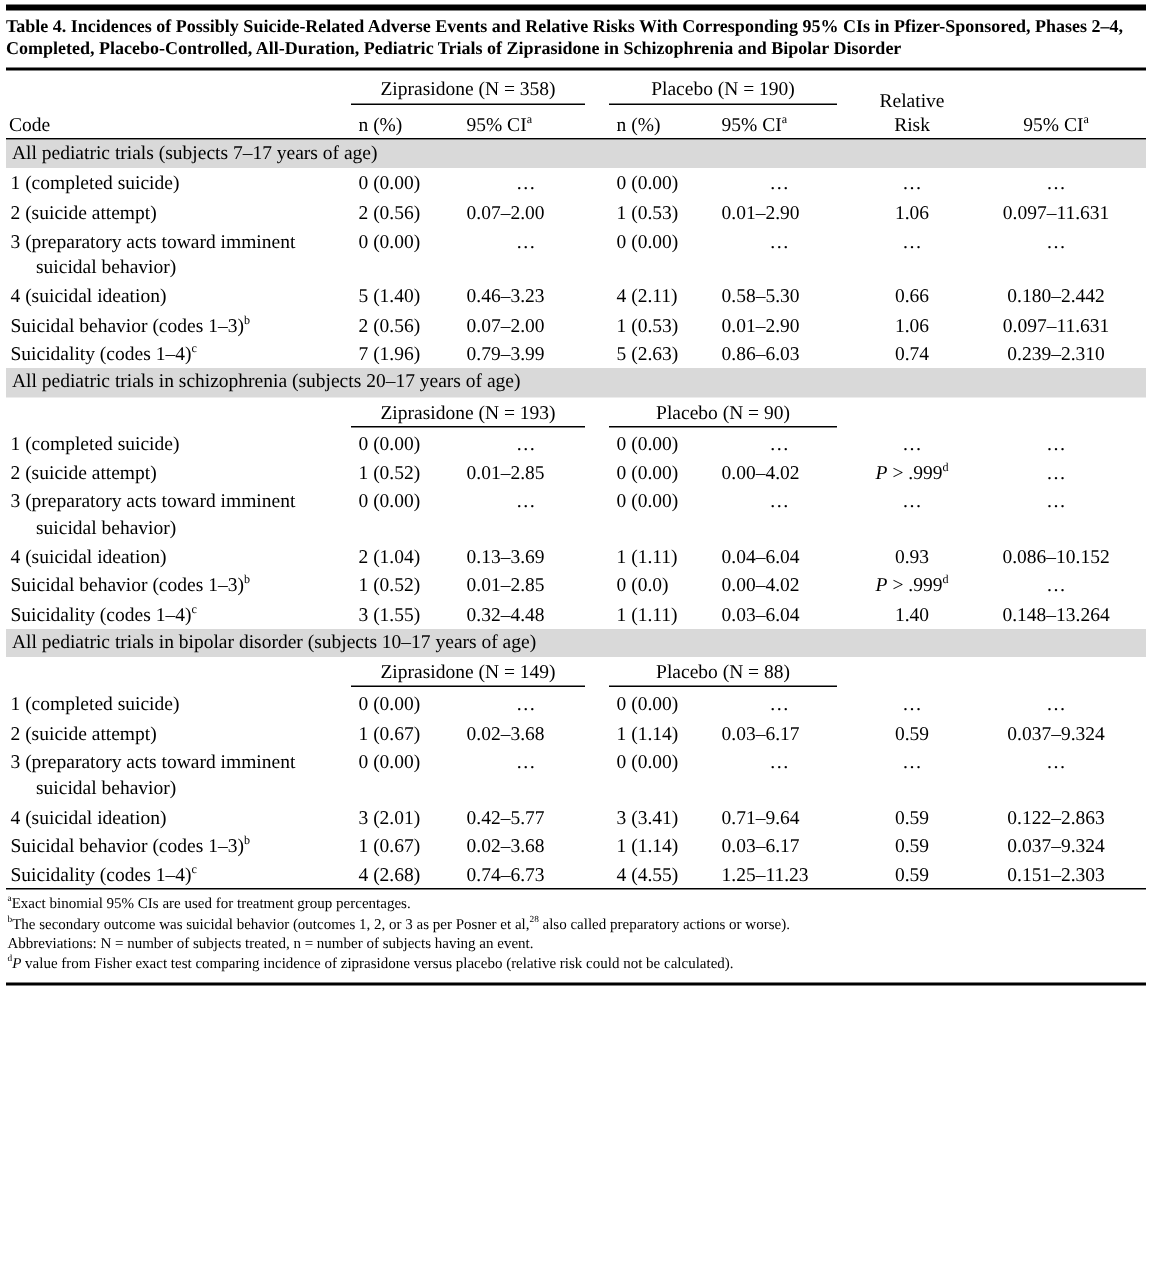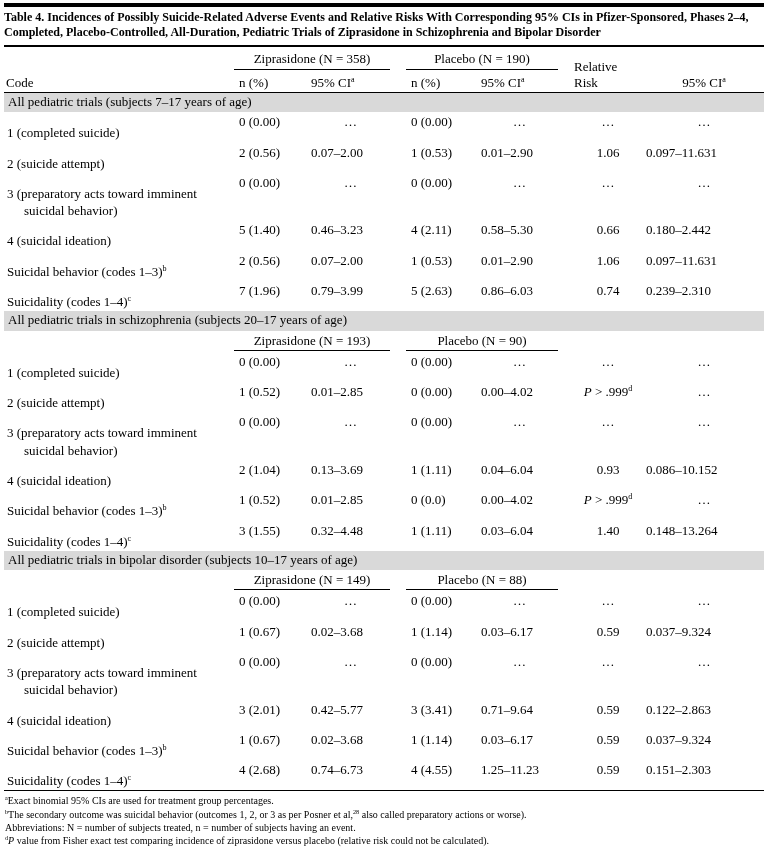--- a/index.html
+++ b/index.html
@@ -40,34 +40,34 @@
   }
   thead th, thead td { vertical-align: bottom; padding-top: 3px; }
   .hb { border-bottom: 1.25px solid #000; }
 
   .grp {
     border-bottom: 1px solid #000;
     text-align: center;
     padding-bottom: 1px;
     margin-right: 12px;
   }
-  .rr-h { text-align: left; }
+  .rr-h { text-align: center; }
   .rr-h span { display: block; line-height: 1.25; }
   .last-ci { text-align: center; }
 
   .section-row td {
     background: var(--band, #d9d9d9);
     padding: 0 2px 2px 4px;
     margin-top: 36px;
   }
-  .code { padding: 12px 2px 1px 20px; text-indent: -17px; }
+  .code { padding: 1px 2px 1px 20px; text-indent: -17px; }
   .c-n  { padding-left: 7px; }
   .c-ci { padding-left: 5px; }
   .c-rr { text-align: center; }
-  .c-cilast { }
+  .c-cilast { text-align: center; }
   .dots { text-align: center; padding-right: 14px; }
   .c-rr.dots, .c-cilast.dots { padding-right: 2px; }
 
   sup { font-size: 0.62em; line-height: 0; vertical-align: super; }
 
   .footnotes { font-size: 10px; line-height: 1.33; padding: 3px 1px 4px 1px; }
   .fn { padding-left: 14px; text-indent: -14px; }
 </style>
 </head>
 <body>

